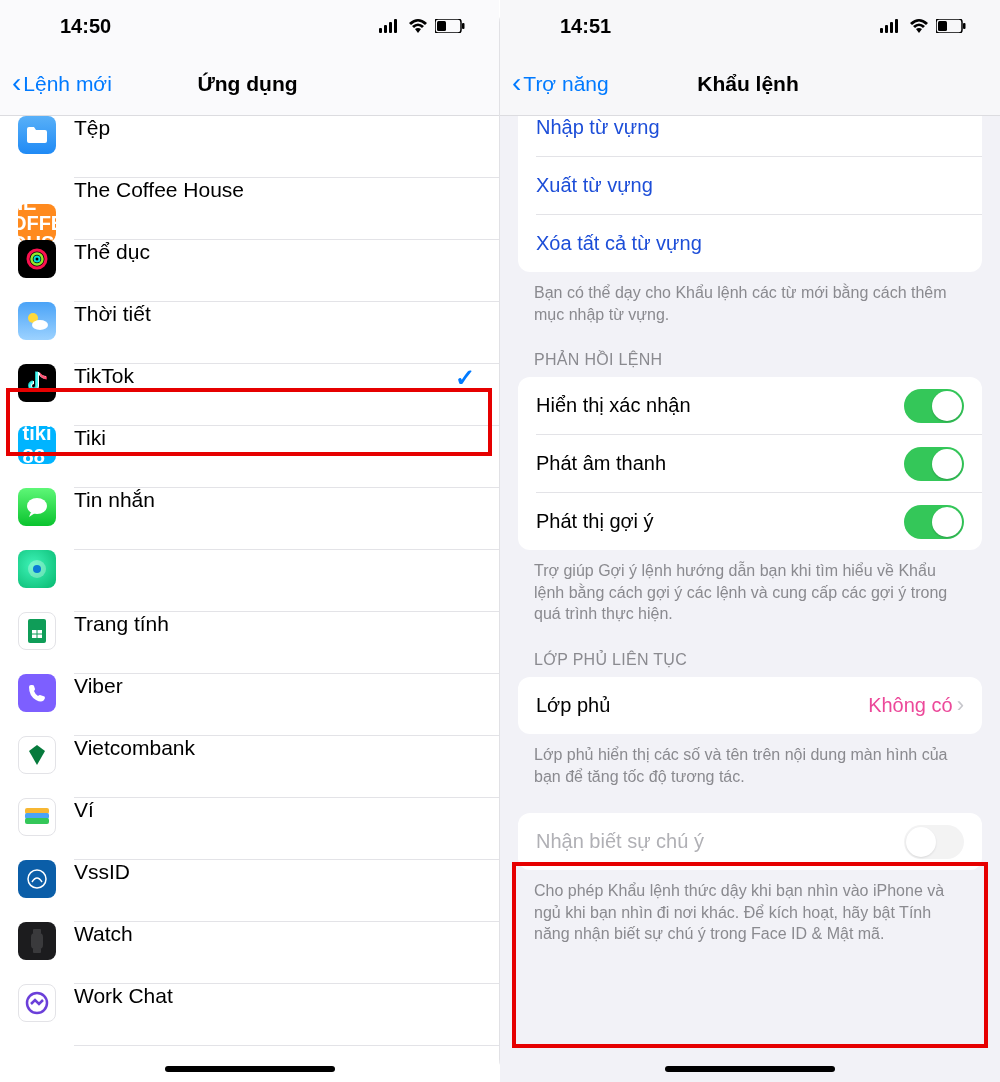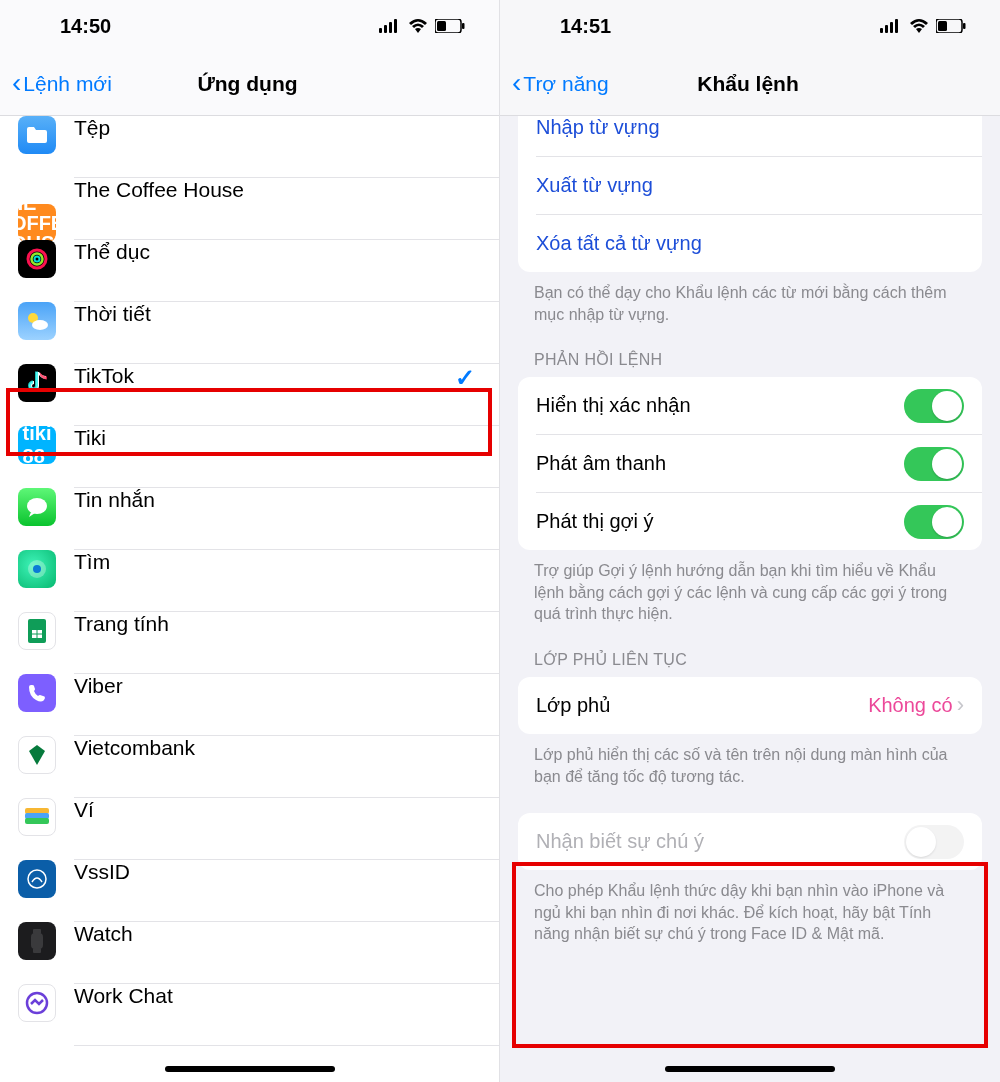--- a/index.html
+++ b/index.html
@@ -1,19 +1,19 @@
 <!DOCTYPE html>
 <html><head>
 <meta charset="utf-8">
 <style>
   * { box-sizing: border-box; margin: 0; padding: 0; }
   html, body { width: 1000px; height: 1082px; font-family: -apple-system, "Helvetica Neue", Arial, sans-serif; background: #fff; overflow: hidden; }
   .wrap { display: flex; width: 1000px; height: 1082px; }
   .phone { width: 500px; height: 1082px; background: #f2f2f7; display: flex; flex-direction: column; position: relative; }
-  .phone.left { border-right: 1px solid #e1e1e5; }
+  .phone.left { border-right: 1px solid #e1e1e5; border-radius: 23px; }
   .status { height: 52px; display: flex; align-items: center; justify-content: space-between; padding: 0 34px 0 60px; font-weight: 600; font-size: 20px; background: #f7f7f9; }
   .phone.left .status { background: #fafafc; }
   .status .icons { display: flex; align-items: center; gap: 6px; }
   .nav { height: 64px; display: flex; align-items: center; background: #f7f7f9; border-bottom: 1px solid #dcdce0; position: relative; }
   .phone.left .nav { background: #fafafc; }
   .nav .back { color: #007aff; font-size: 21px; display: flex; align-items: center; gap: 2px; padding-left: 12px; cursor: pointer; }
   .nav .title { position: absolute; left: 0; right: 4px; text-align: center; font-weight: 600; font-size: 21px; pointer-events: none; }
   .chev-left { font-size: 28px; font-weight: 300; line-height: 1; padding-bottom: 2px;}
   .list { flex: 1; background: #fff; overflow: hidden; }
   .row { display: flex; height: 62px; padding-left: 18px; cursor: pointer; position: relative; }
@@ -158,21 +158,20 @@
           </span>
           <span class="label">Tin nhắn</span>
         </div>
         <div class="row">
           <span class="icon ic-find">
             <svg width="22" height="22" viewBox="0 0 22 22">
               <circle cx="11" cy="11" r="9" fill="#fff" opacity=".3"></circle>
               <circle cx="11" cy="11" r="4" fill="#0a7bd6"></circle>
             </svg>
           </span>
-          <span class="label">Tìm</span>
         </div>
         <div class="row">
           <span class="icon ic-sheets">
             <svg width="20" height="26" viewBox="0 0 20 26">
               <rect x="1" y="1" width="18" height="24" rx="2" fill="#0f9d58"></rect>
               <rect x="5" y="12" width="10" height="8" fill="#fff"></rect>
               <line x1="10" y1="12" x2="10" y2="20" stroke="#0f9d58"></line>
               <line x1="5" y1="16" x2="15" y2="16" stroke="#0f9d58"></line>
             </svg>
           </span>

